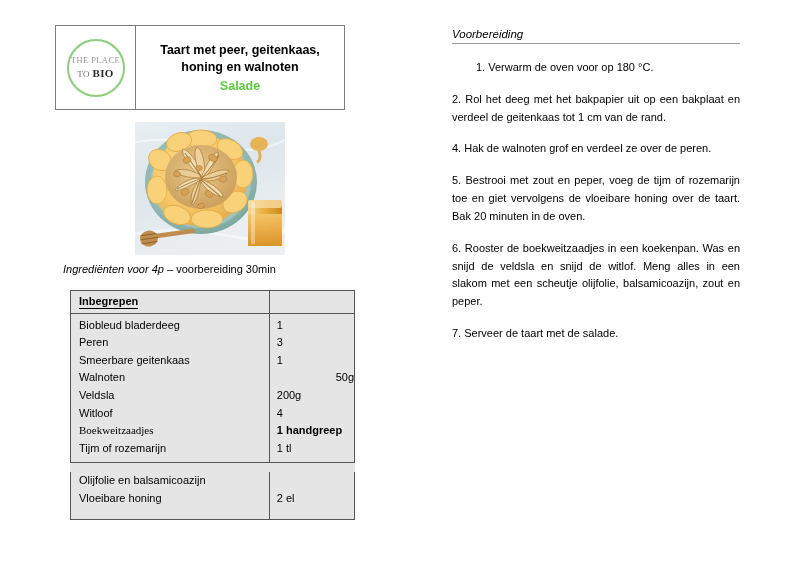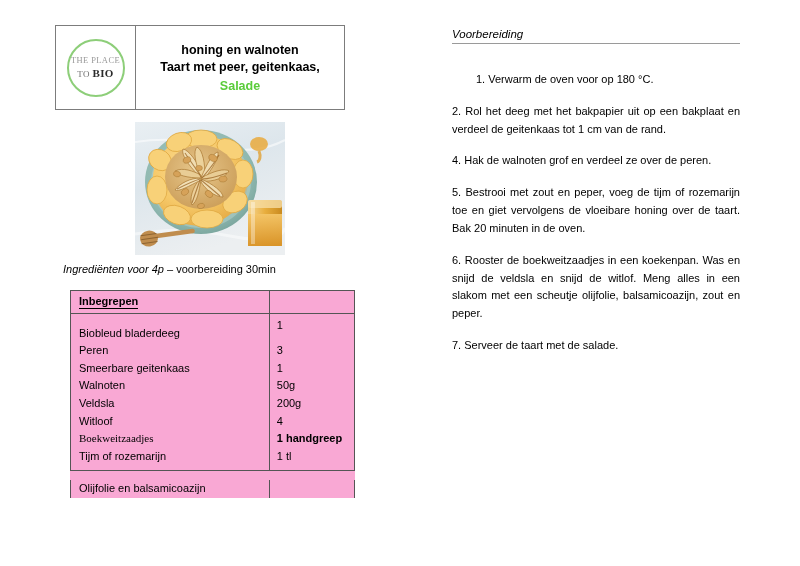--- a/index.html
+++ b/index.html
@@ -135,21 +135,21 @@
   }
 
   
   .ingr-table {
     position: absolute;
     left: 15px;
     top: 265px;
     width: 285px;
     border-collapse: collapse;
     font-size: 11px;
-    background: #f9a8d4;
+    background: #e5e5e5;
   }
   .ingr-table td {
     border: none;
     padding: 1px 0 1px 8px;
     vertical-align: top;
     line-height: 1.42;
   }
   .tbl-head td {
     font-weight: bold;
     padding-top: 3px;
@@ -182,21 +182,21 @@
     box-sizing: border-box;
   }
   .prep-intro {
     margin-top: 16px;
     font-size: 11px;
     line-height: 1.62;
     text-align: justify;
     color: #000;
   }
   .steps {
-    margin-top: 27px;
+    margin-top: 15px;
   }
   .step {
     font-size: 11px;
     line-height: 1.62;
     text-align: justify;
     margin-bottom: 14px;
     color: #000;
   }
   .step-indent {
     margin-left: 24px;
@@ -212,22 +212,22 @@
 
     <div class="header-box">
       <div class="logo-cell">
         <div class="logo-circle">
           <div class="logo-line1">The Place</div>
           <div class="logo-line2"><span>to </span><span class="bio">Bio</span></div>
         </div>
       </div>
       <div class="title-cell">
         <div class="recipe-title">
+          <div>Taart met peer, geitenkaas,</div>
           <div>honing en walnoten</div>
-          <div>Taart met peer, geitenkaas,</div>
         </div>
         <div class="recipe-subtitle">Salade</div>
       </div>
     </div>
 
     <div class="photo-wrap">
       <svg class="photo" viewBox="0 0 150 133" preserveAspectRatio="none">
         <defs>
           <linearGradient id="bgGrad" x1="0" y1="0" x2="0.4" y2="1">
             <stop offset="0%" stop-color="#e9eff3"></stop>
@@ -348,34 +348,34 @@
 
     <table class="ingr-table">
       <tbody>
         <tr class="tbl-head">
           <td class="col-name hd-label" style="border-top:1px solid #555;border-left:1px solid #555;border-bottom:1px solid #555;"><span>Inbegrepen</span></td>
           <td class="col-qty vline" style="border-top:1px solid #555;border-right:1px solid #555;border-bottom:1px solid #555;"></td>
         </tr>
       </tbody>
       <tbody id="rows-group1">
           <tr>
-            <td class="col-name" style="border-left: 1px solid rgb(85, 85, 85); padding-top: 12px;">Biobleud bladerdeeg</td>
+            <td class="col-name" style="border-left: 1px solid rgb(85, 85, 85); padding-top: 4px;">Biobleud bladerdeeg</td>
             <td class="col-qty vline" style="border-right: 1px solid rgb(85, 85, 85); padding-top: 4px;">1</td>
           </tr>
           <tr>
             <td class="col-name" style="border-left: 1px solid rgb(85, 85, 85);">Peren</td>
             <td class="col-qty vline" style="border-right: 1px solid rgb(85, 85, 85);">3</td>
           </tr>
           <tr>
             <td class="col-name" style="border-left: 1px solid rgb(85, 85, 85);">Smeerbare geitenkaas</td>
             <td class="col-qty vline" style="border-right: 1px solid rgb(85, 85, 85);">1</td>
           </tr>
           <tr>
             <td class="col-name" style="border-left: 1px solid rgb(85, 85, 85);">Walnoten</td>
-            <td class="col-qty vline" style="border-right: 1px solid rgb(85, 85, 85);">50g</td>
+            <td class="col-qty vline" style="border-right: 1px solid rgb(85, 85, 85); text-align: right;">50g</td>
           </tr>
           <tr>
             <td class="col-name" style="border-left: 1px solid rgb(85, 85, 85);">Veldsla</td>
             <td class="col-qty vline" style="border-right: 1px solid rgb(85, 85, 85);">200g</td>
           </tr>
           <tr>
             <td class="col-name" style="border-left: 1px solid rgb(85, 85, 85);">Witloof</td>
             <td class="col-qty vline" style="border-right: 1px solid rgb(85, 85, 85);">4</td>
           </tr>
           <tr>
@@ -388,20 +388,24 @@
           </tr>
         </tbody>
       <tbody id="rows-group2">
           <tr class="spacer-row">
             <td></td>
             <td></td>
           </tr>
           <tr>
             <td class="col-name" style="border-left: 1px solid rgb(85, 85, 85);">Olijfolie en balsamicoazijn</td>
             <td class="col-qty vline" style="border-right: 1px solid rgb(85, 85, 85);"></td>
+          </tr>
+          <tr>
+            <td class="col-name" style="border-left: 1px solid rgb(85, 85, 85); border-bottom: 1px solid rgb(85, 85, 85); padding-bottom: 12px;">Vloeibare honing</td>
+            <td class="col-qty vline" style="border-right: 1px solid rgb(85, 85, 85); border-bottom: 1px solid rgb(85, 85, 85); padding-bottom: 12px;">2 el</td>
           </tr>
         </tbody>
     </table>
 
   </div>
 
   <div class="right-col">
     <div class="prep-heading">Voorbereiding</div>
     <div class="steps" id="steps-container">
         <div class="step step-indent">1. Verwarm de oven voor op 180 °C.</div>

